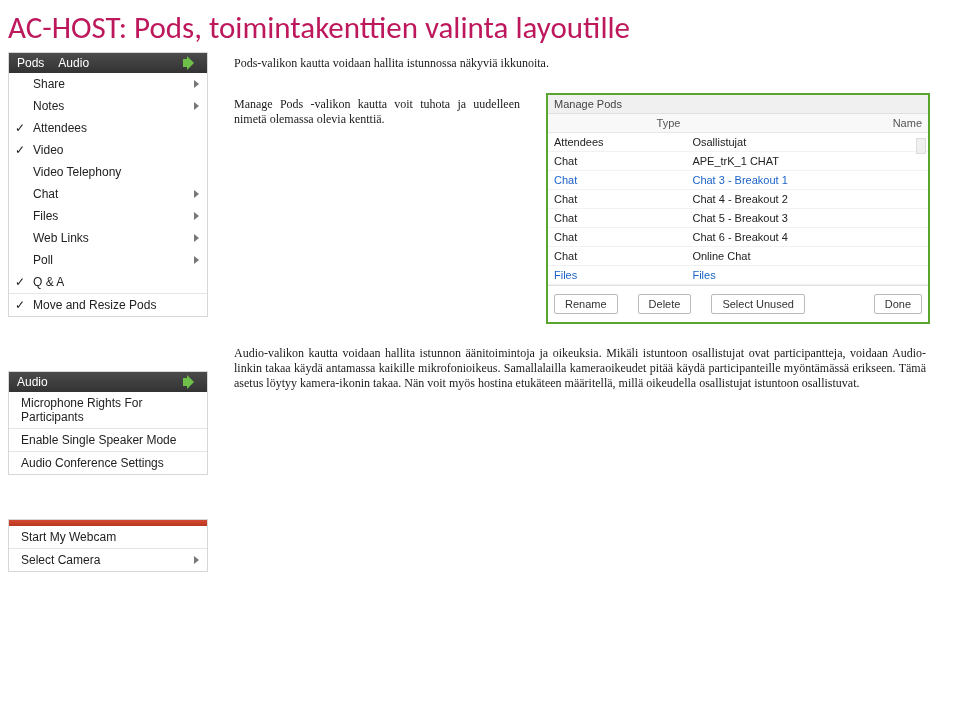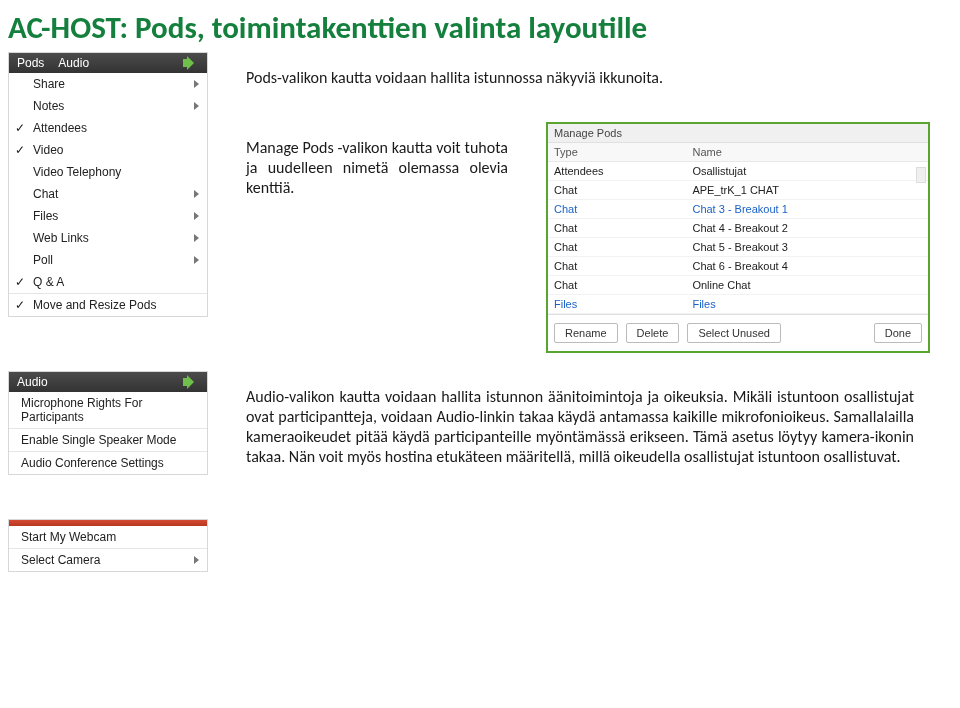--- a/index.html
+++ b/index.html
@@ -6,22 +6,22 @@
     margin: 0;
     padding: 8px 30px 20px 8px;
     font-family: Calibri, "Segoe UI", Arial, sans-serif;
     background: #ffffff;
     width: 960px;
     box-sizing: border-box;
     color: #1a1a1a;
   }
   .page-title {
     font-size: 31px;
-    font-weight: bold;
-    color: #15803d;
+    font-weight: normal;
+    color: #be185d;
     margin: 0 0 6px 0;
     font-family: Calibri, "Segoe UI", Arial, sans-serif;
   }
   .main-grid {
     display: grid;
     grid-template-columns: 200px 1fr;
     column-gap: 22px;
   }
   .left-col { display: flex; flex-direction: column; gap: 12px; }
   .menu {
@@ -58,24 +58,25 @@
   }
   .menu-item.sep { border-top:1px solid #e5e5e5; }
   .chev {
     width:0;height:0;border-top:4px solid transparent;border-bottom:4px solid transparent;border-left:5px solid #777;
   }
   .check {
     position:absolute;left:6px;color:#222;font-size:12px;
   }
   .right-col { display:flex; flex-direction:column; gap:18px; }
   .paragraph {
-    font-size: 16px;
+    font-size: 12px;
     line-height: 1.25;
     text-align: justify;
-    margin:16px;
+    margin:4px;
+    font-family:Liberation Serif, serif;
   }
   .row-with-dialog { display:flex; gap:22px; align-items:flex-start; }
   .dialog {
     width: 380px;
     border: 2px solid #5aa52f;
     background:#fff;
     font-family: Tahoma, Arial, sans-serif;
     font-size:11px;
     color:#222;
   }
@@ -83,30 +84,30 @@
     background:#f0f0f0;
     padding:3px 6px;
     font-size:11px;
     color:#444;
     border-bottom:1px solid #e0e0e0;
   }
   .dialog table {
     width:100%; border-collapse:collapse; font-size:11px;
   }
   .dialog th {
-    text-align:left; padding:3px 6px; background:#f8f8f8; color:#555; font-weight:normal;
+    text-align:right; padding:3px 6px; background:#f8f8f8; color:#555; font-weight:normal;
     border-bottom:1px solid #e8e8e8;
   }
   .dialog td {
     padding:3px 6px; border-bottom:1px solid #f2f2f2;
   }
   .dialog tr.selected td { color:#1a62c7; }
   .dialog tr.footerrow td { color:#1a62c7; border-top:1px solid #ccc;}
   .dialog-actions {
-    display:flex; gap:8px; padding:8px 6px; border-top:1px solid #e0e0e0; justify-content:flex-start;
+    display:flex; gap:20px; padding:8px 6px; border-top:1px solid #e0e0e0; justify-content:flex-start;
   }
   .dialog-actions .spacer { flex:1; }
   .btn {
     background:#fff; border:1px solid #bbb; padding:3px 10px; font-size:11px; color:#333; border-radius:2px;
   }
   .table-scroll {
     position:absolute; right:2px; top:24px; width:8px; height:14px; background:#f0f0f0;border:1px solid #ddd;
   }
   .table-wrap{position:relative;}
 </style>

